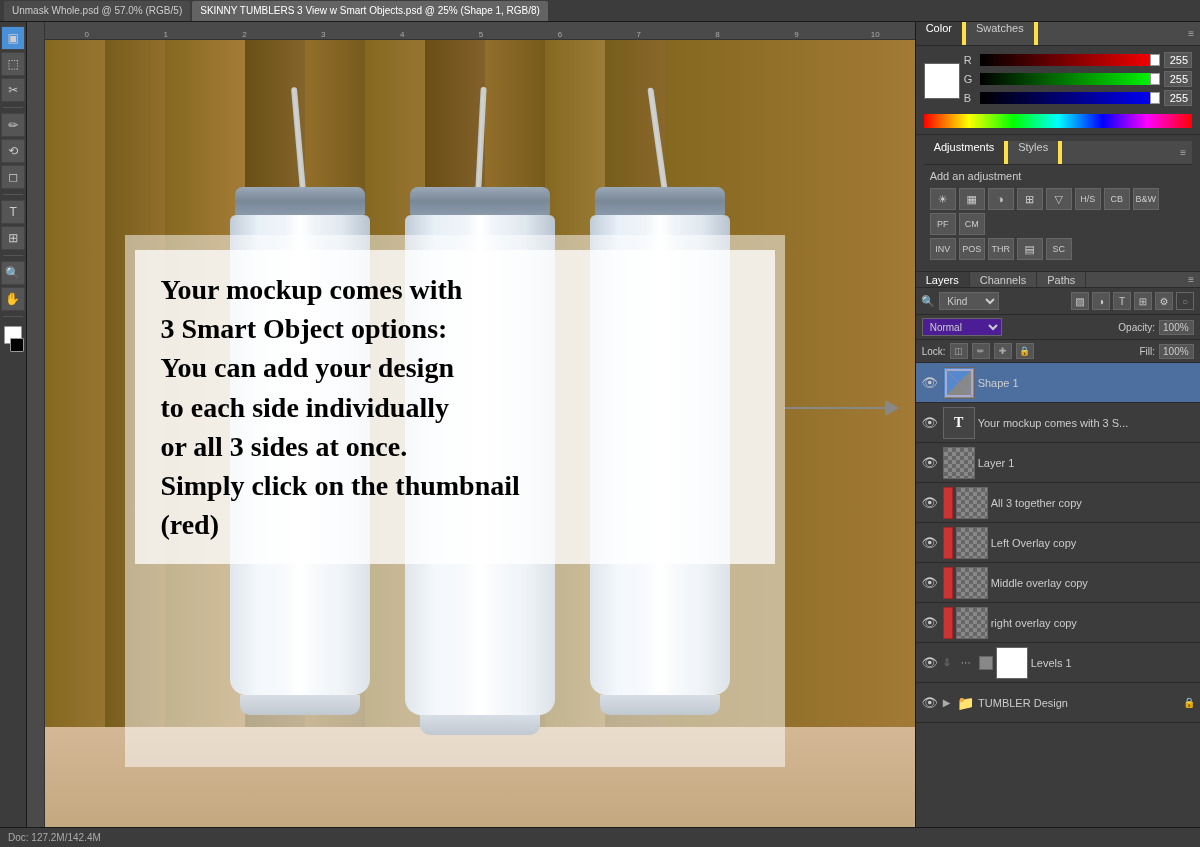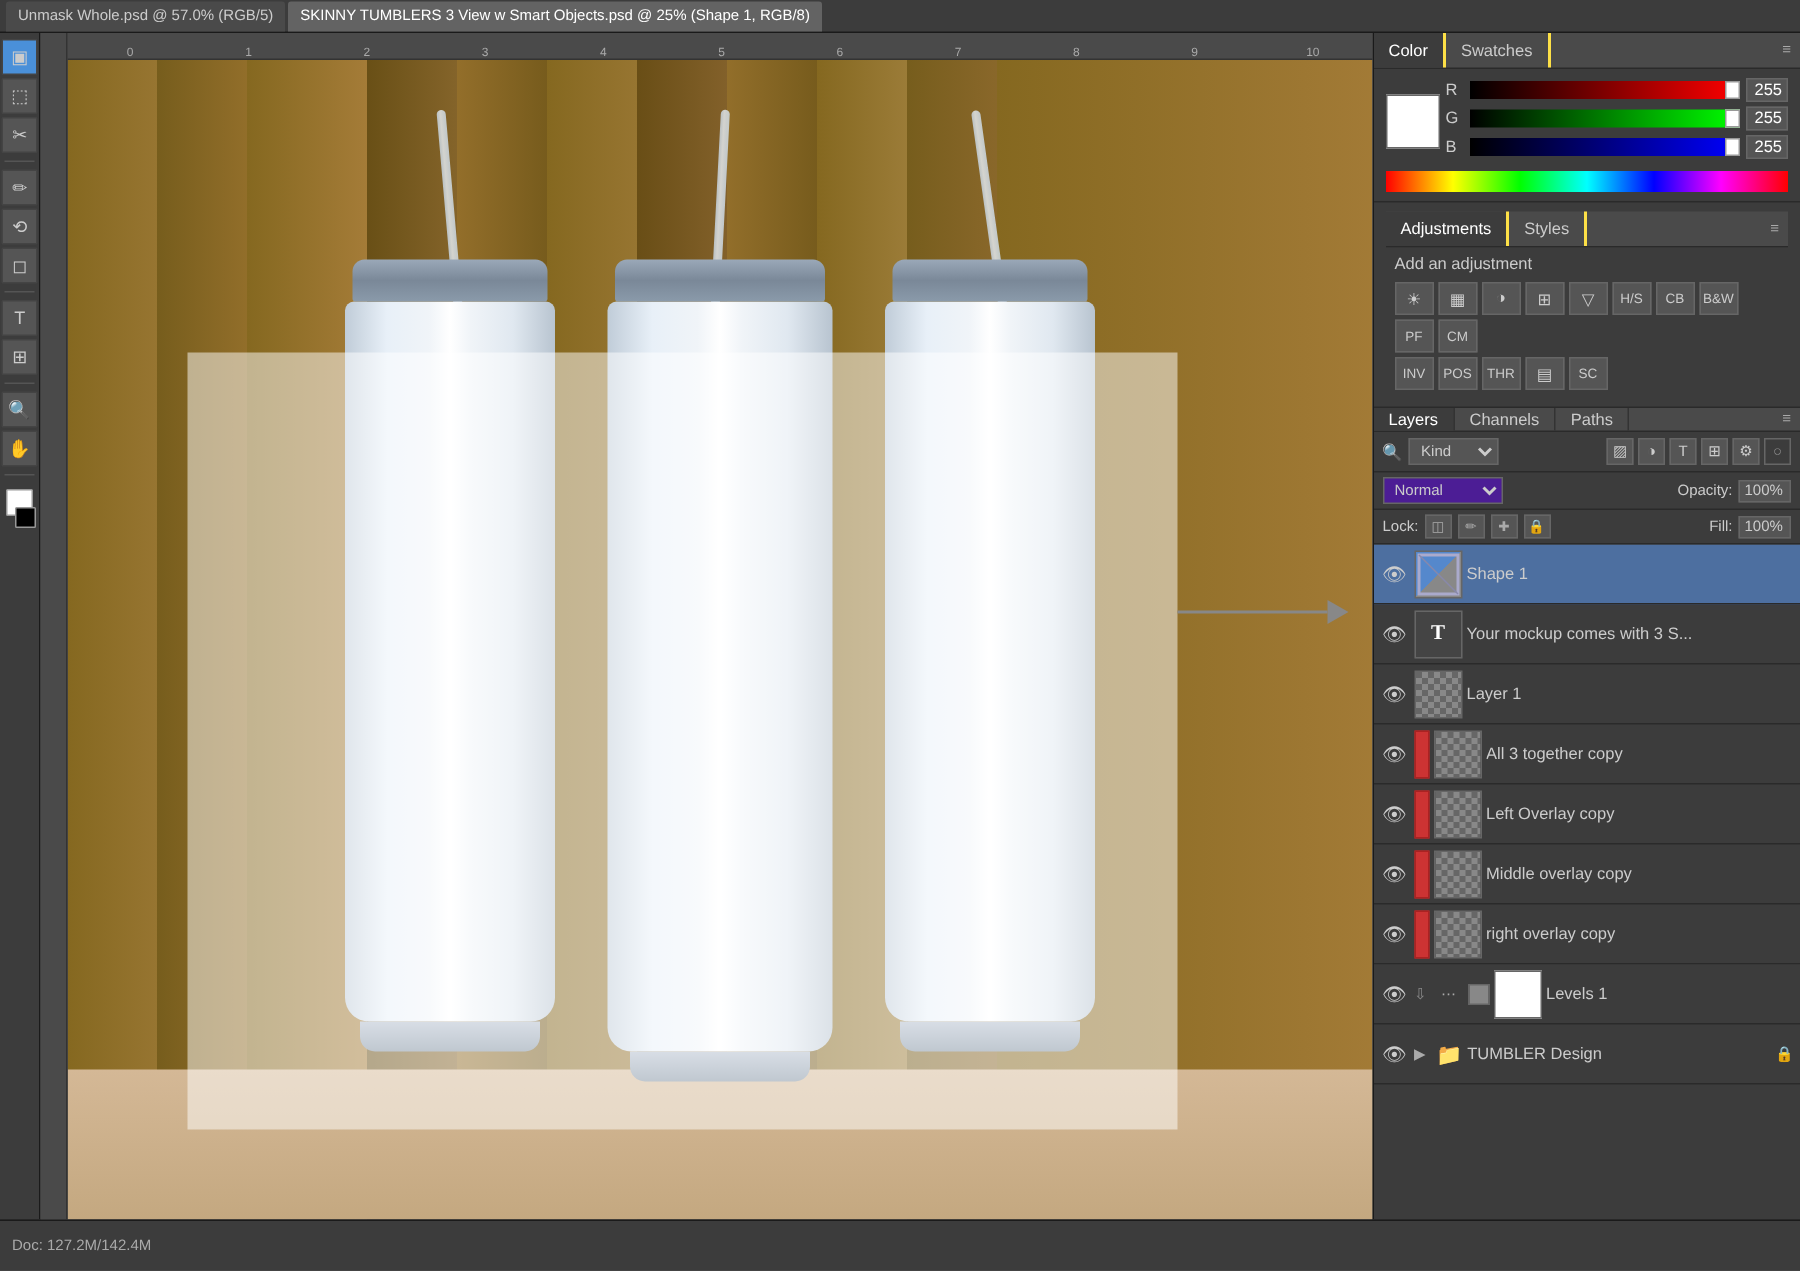--- a/index.html
+++ b/index.html
@@ -244,23 +244,22 @@
       display: flex;
       background: #4a4a4a;
       border-bottom: 1px solid #2a2a2a;
       height: 24px;
     }
     .panel-tab {
       padding: 0 10px;
       font-size: 11px;
       color: #ccc;
       display: flex;
-      align-items: center;
       cursor: pointer;
-      border-right: 2px solid #fde047;
+      border-right: 4px solid #fde047;
     }
     .panel-tab.active {
       background: #3c3c3c;
       color: #fff;
     }
     .panel-tab-expand {
       margin-left: auto;
       padding: 0 6px;
       color: #aaa;
       font-size: 10px;
@@ -618,21 +617,21 @@
 
     .tool-separator {
       width: 20px;
       height: 1px;
       background: #555;
       margin: 3px 0;
     }
 
     
     #bottom-bar {
-      height: 34px;
+      height: 20px;
       background: #3c3c3c;
       border-top: 1px solid #1a1a1a;
       display: flex;
       align-items: center;
       padding: 0 8px;
       gap: 10px;
     }
     .status-text {
       color: #aaa;
       font-size: 10px;
@@ -739,20 +738,23 @@
         <div class="tumbler">
           <div class="tumbler-straw" style="transform: translateX(-50%) rotate(-8deg);"></div>
           <div class="tumbler-lid"></div>
           <div class="tumbler-body"></div>
           <div class="tumbler-bottom"></div>
         </div>
       </div>
 
       <div style="position:absolute;top:195px;left:80px;width:660px;bottom:60px;background:rgba(255,255,255,0.5);z-index:19;"></div>
 
+      <div class="text-overlay">
+        <p>Your mockup comes with<br>3 Smart Object options:<br>You can add your design<br>to each side individually<br>or all 3 sides at once.<br>Simply click on the thumbnail<br>(red)</p>
+      </div>
 
       <div class="arrow">
         <div class="arrow-line"></div>
         <div class="arrow-head"></div>
       </div>
     </div>
   </div>
 
   <div id="right-panel">
 

